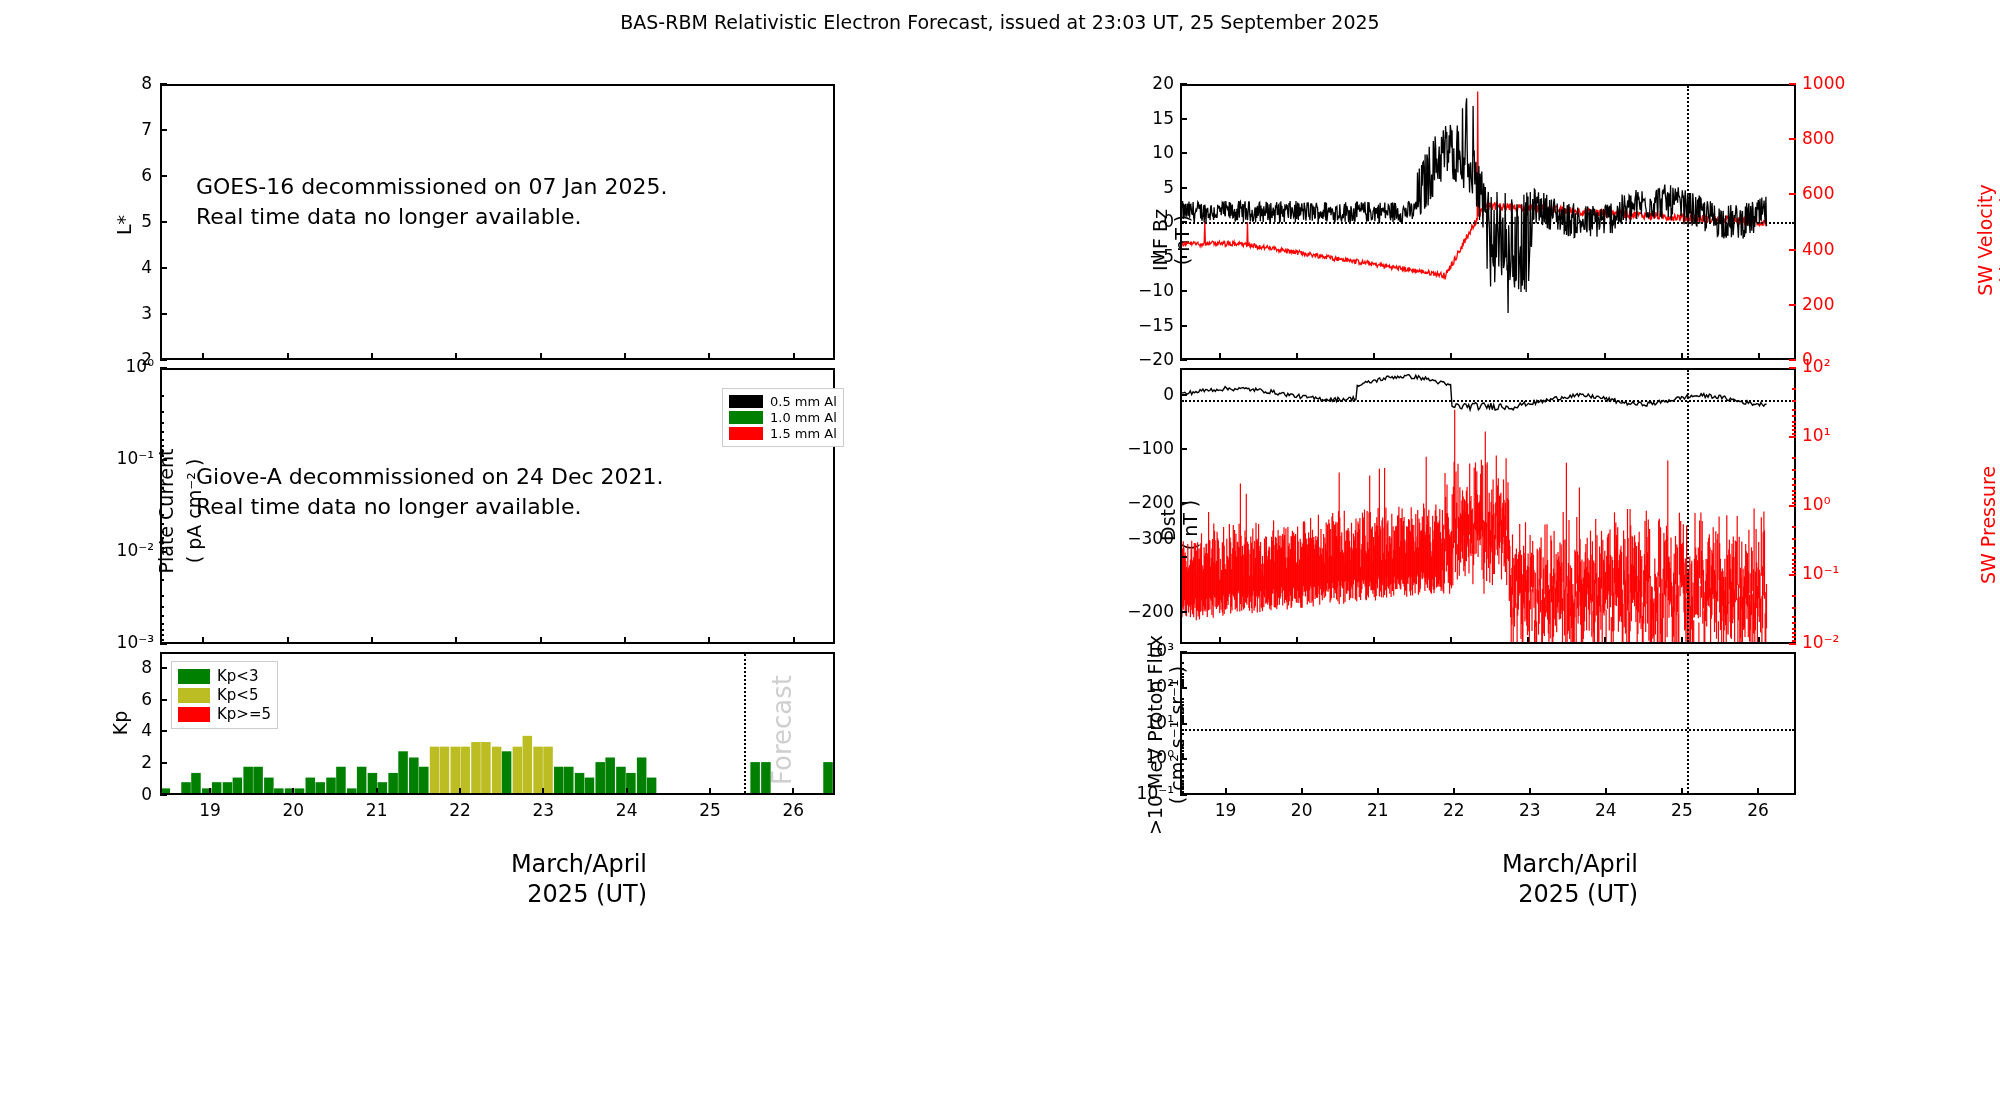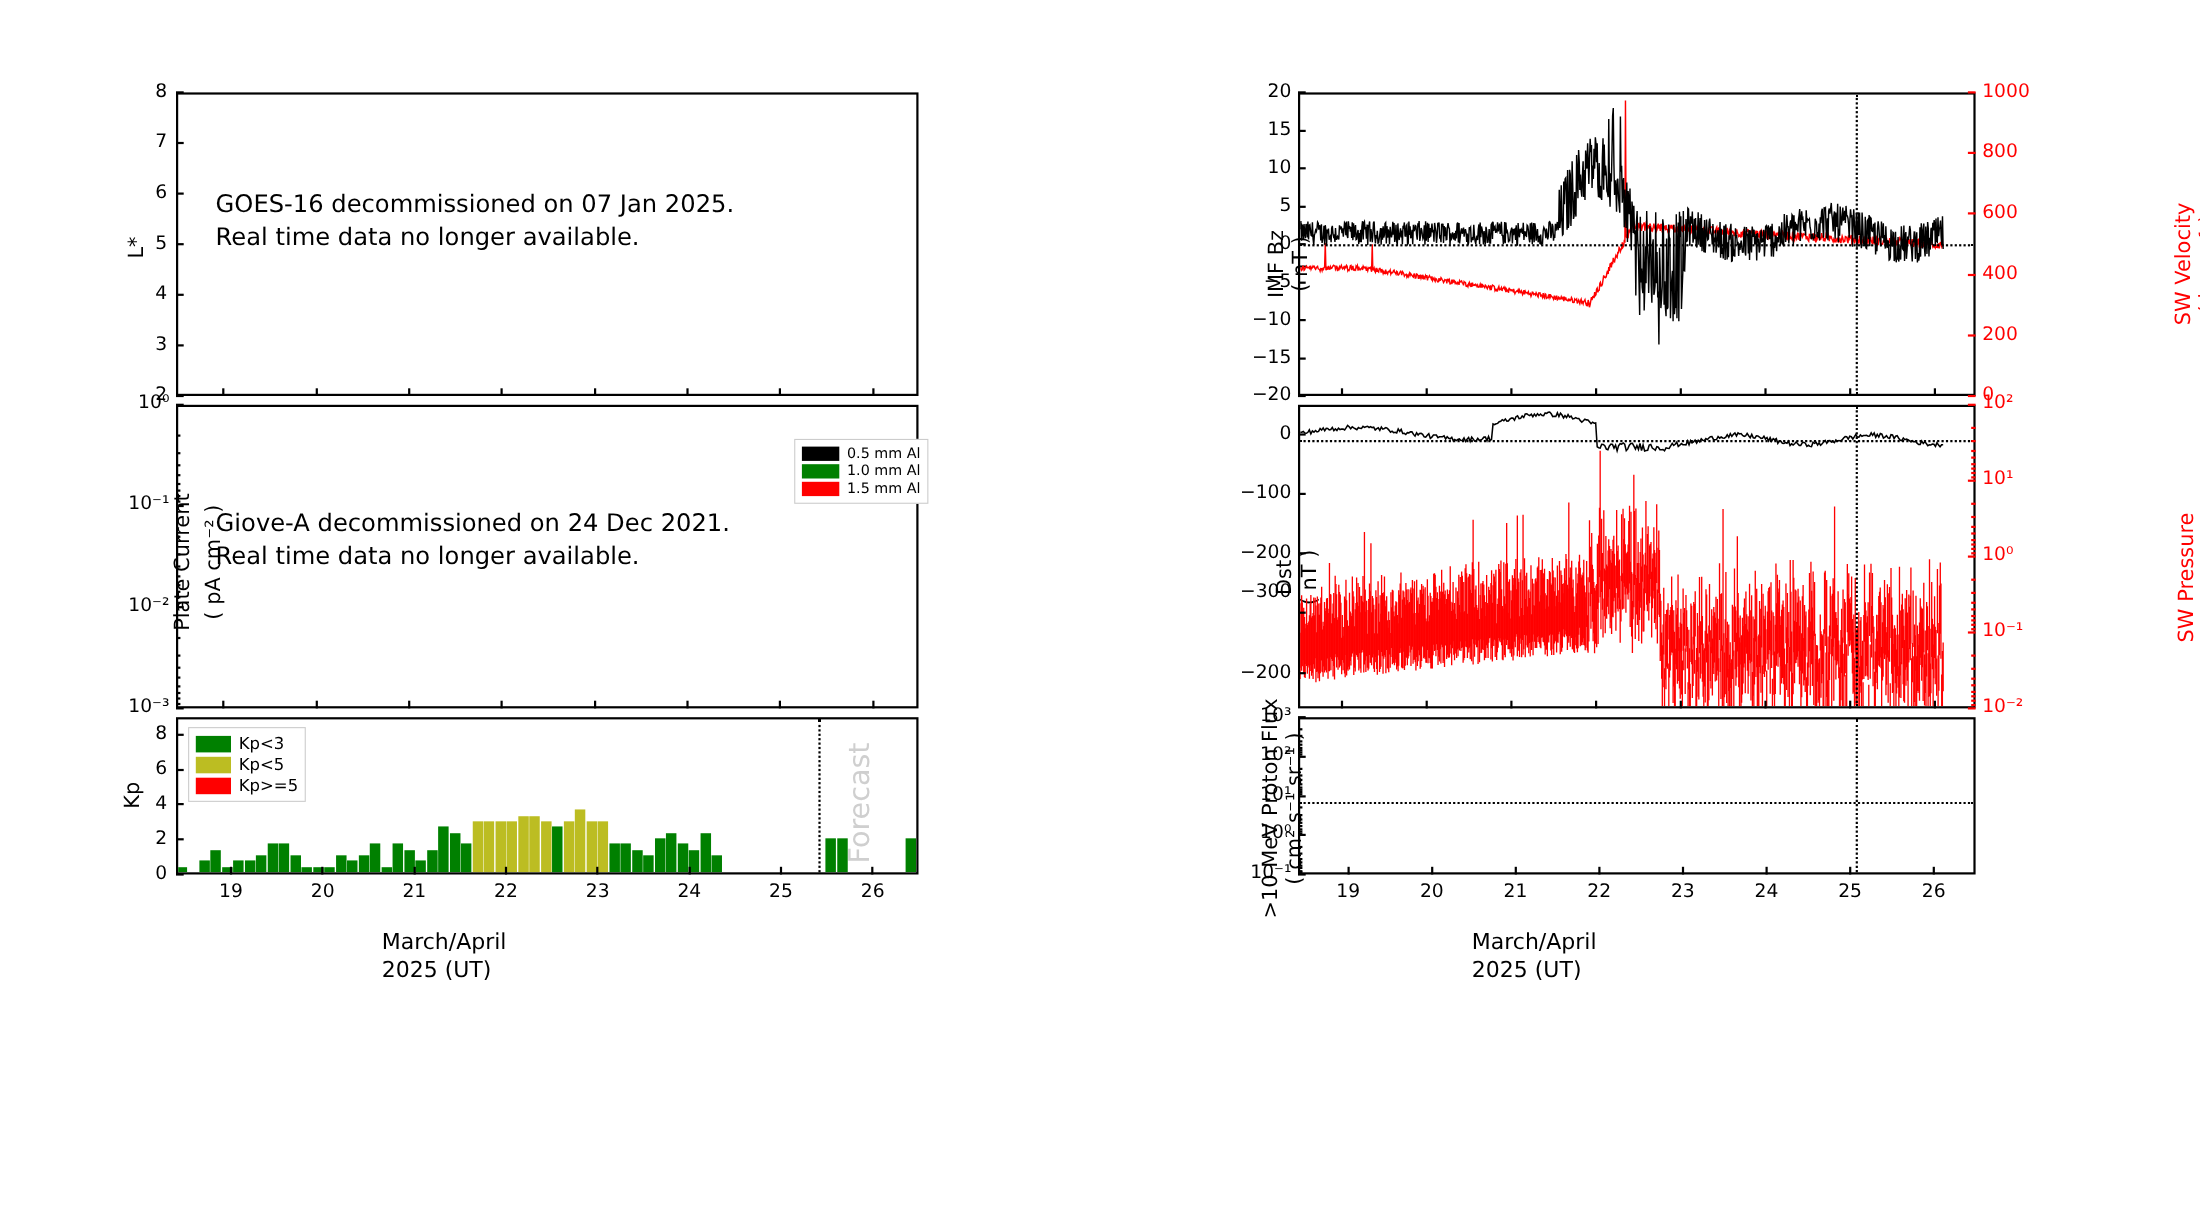--- a/index.html
+++ b/index.html
@@ -11,55 +11,56 @@
   .ptitle{position:absolute;font-size:20px;white-space:nowrap;}
   .msg{position:absolute;font-size:22px;line-height:1.35;white-space:pre-line;}
   .tickl{position:absolute;font-size:17px;text-align:right;white-space:nowrap;}
   .tickb{position:absolute;font-size:17px;text-align:center;white-space:nowrap;}
   .tickr{position:absolute;font-size:17px;text-align:left;white-space:nowrap;color:#f00;}
   .tk{position:absolute;background:#000;}
   .tkr{position:absolute;background:#f00;}
   .ylab{position:absolute;font-size:19px;text-align:center;white-space:nowrap;
         transform-origin:50% 50%;transform:rotate(-90deg);}
   .ylabr{color:#f00;}
-  .xlab{position:absolute;font-size:20px;text-align:left;width:300px;line-height:1.25;}
+  .xlab{position:absolute;font-size:24px;text-align:right;width:300px;line-height:1.25;}
   .legend{position:absolute;border:1px solid #ccc;background:#fff;padding:4px 6px;}
   .lgrow{display:flex;align-items:center;margin:1px 0;}
   .lgsw{width:34px;height:13px;margin-right:7px;display:inline-block;}
   .lgtx{font-size:13px;white-space:nowrap;}
   .lgrow.big .lgsw{width:32px;height:15px;}
   .lgrow.big .lgtx{font-size:15px;}
   .fcast{position:absolute;font-size:26px;color:#cfcfcf;
          transform-origin:50% 50%;transform:rotate(-90deg);white-space:nowrap;}
   .vdot{position:absolute;width:0;border-left:2px dotted #000;}
   .hdot{position:absolute;height:0;border-top:2px dotted #000;}
   .sup{font-size:0.72em;vertical-align:super;}
   svg{display:block;}
 </style>
 </head>
 <body>
 
 <div class="fig">
 
+  <div class="suptitle">BAS-RBM Relativistic Electron Forecast, issued at 23:03 UT, 25 September 2025</div>
 
   <div class="panel" style="left:160px;top:84px;width:675px;height:276px;"></div>
   <div class="ylab" style="left:94px;top:214px;width:60px;">L*</div>
   <div class="msg" style="left:196px;top:172px;">GOES-16 decommissioned on 07 Jan 2025.
 Real time data no longer available.</div>
 
   <div class="panel" style="left:160px;top:368px;width:675px;height:276px;"></div>
   <div class="ylab" style="left:66px;top:500px;width:200px;">
     <span>Plate Current</span>
   </div>
   <div class="ylab" style="left:94px;top:500px;width:200px;">
     <span>( pA cm⁻² )</span>
   </div>
   <div class="msg" style="left:196px;top:462px;">Giove-A decommissioned on 24 Dec 2021.
 Real time data no longer available.</div>
-  <div class="legend" style="left:722px;top:399px;">
+  <div class="legend" style="left:722px;top:388px;">
     <div class="lgrow">
       <span class="lgsw" style="background:#000000;"></span>
       <span class="lgtx">0.5 mm Al</span>
     </div>
     <div class="lgrow">
       <span class="lgsw" style="background:#008000;"></span>
       <span class="lgtx">1.0 mm Al</span>
     </div>
     <div class="lgrow">
       <span class="lgsw" style="background:#ff0000;"></span>

